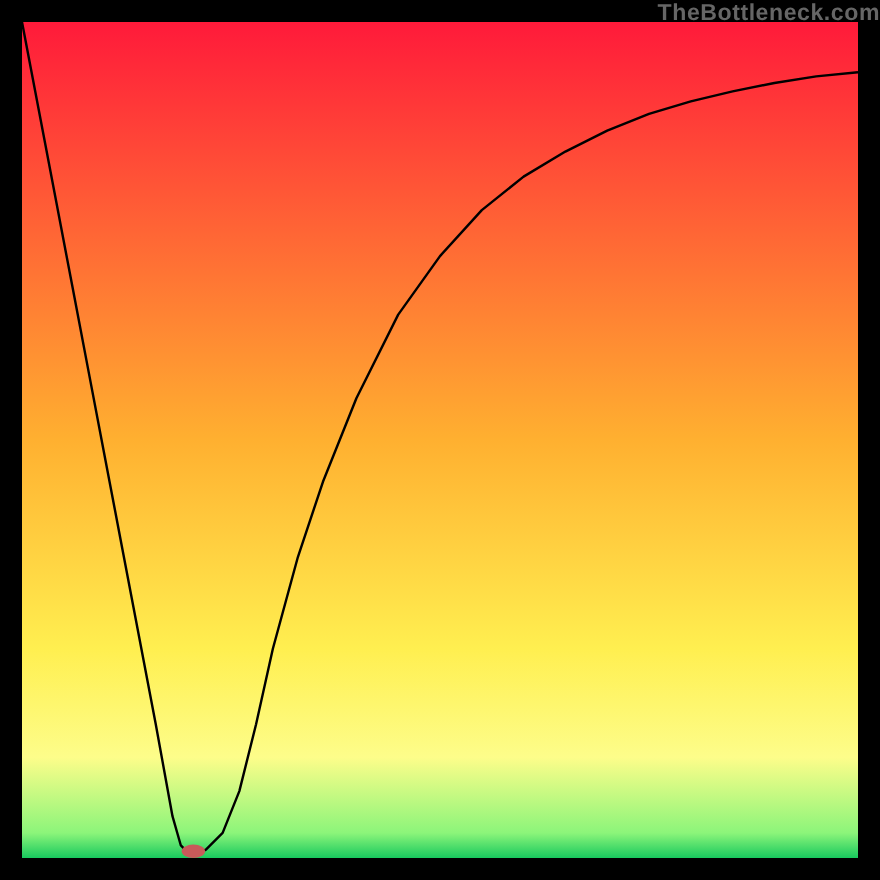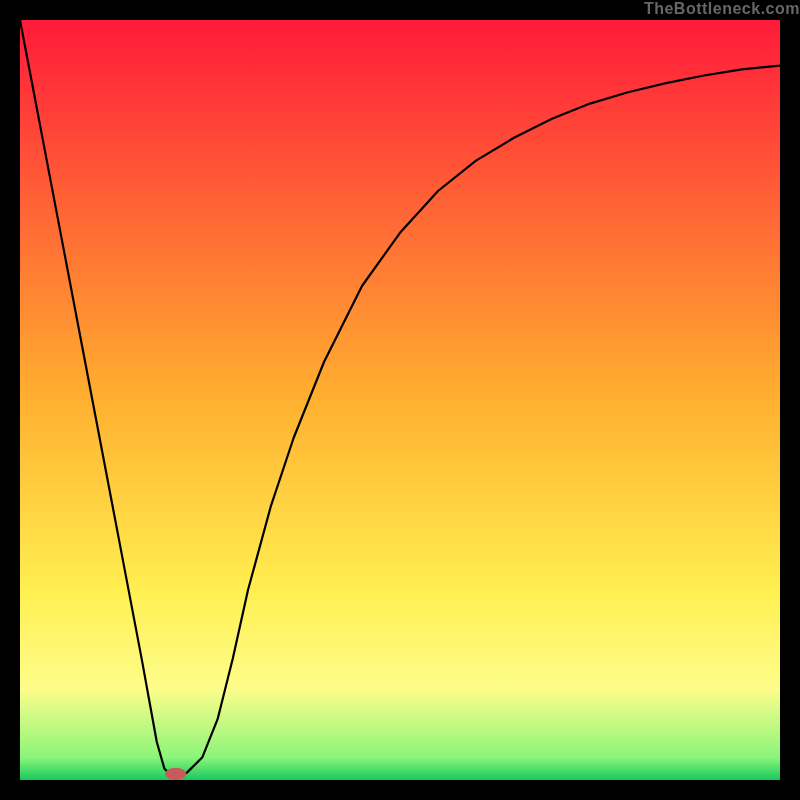--- a/index.html
+++ b/index.html
@@ -23,21 +23,21 @@
     left: 0;
     top: 0;
     width: 760px;
     height: 760px;
   }
   .watermark {
     position: absolute;
     top: 0;
     right: 0;
     font-family: Arial, Helvetica, sans-serif;
-    font-size: 16px;
+    font-size: 21px;
     font-weight: bold;
     color: #666;
     letter-spacing: 0.5px;
   }
 </style>
 </head>
 <body>
 
 <div class="frame">
   <svg class="plot-area" viewBox="0 0 760 760" preserveAspectRatio="none">

